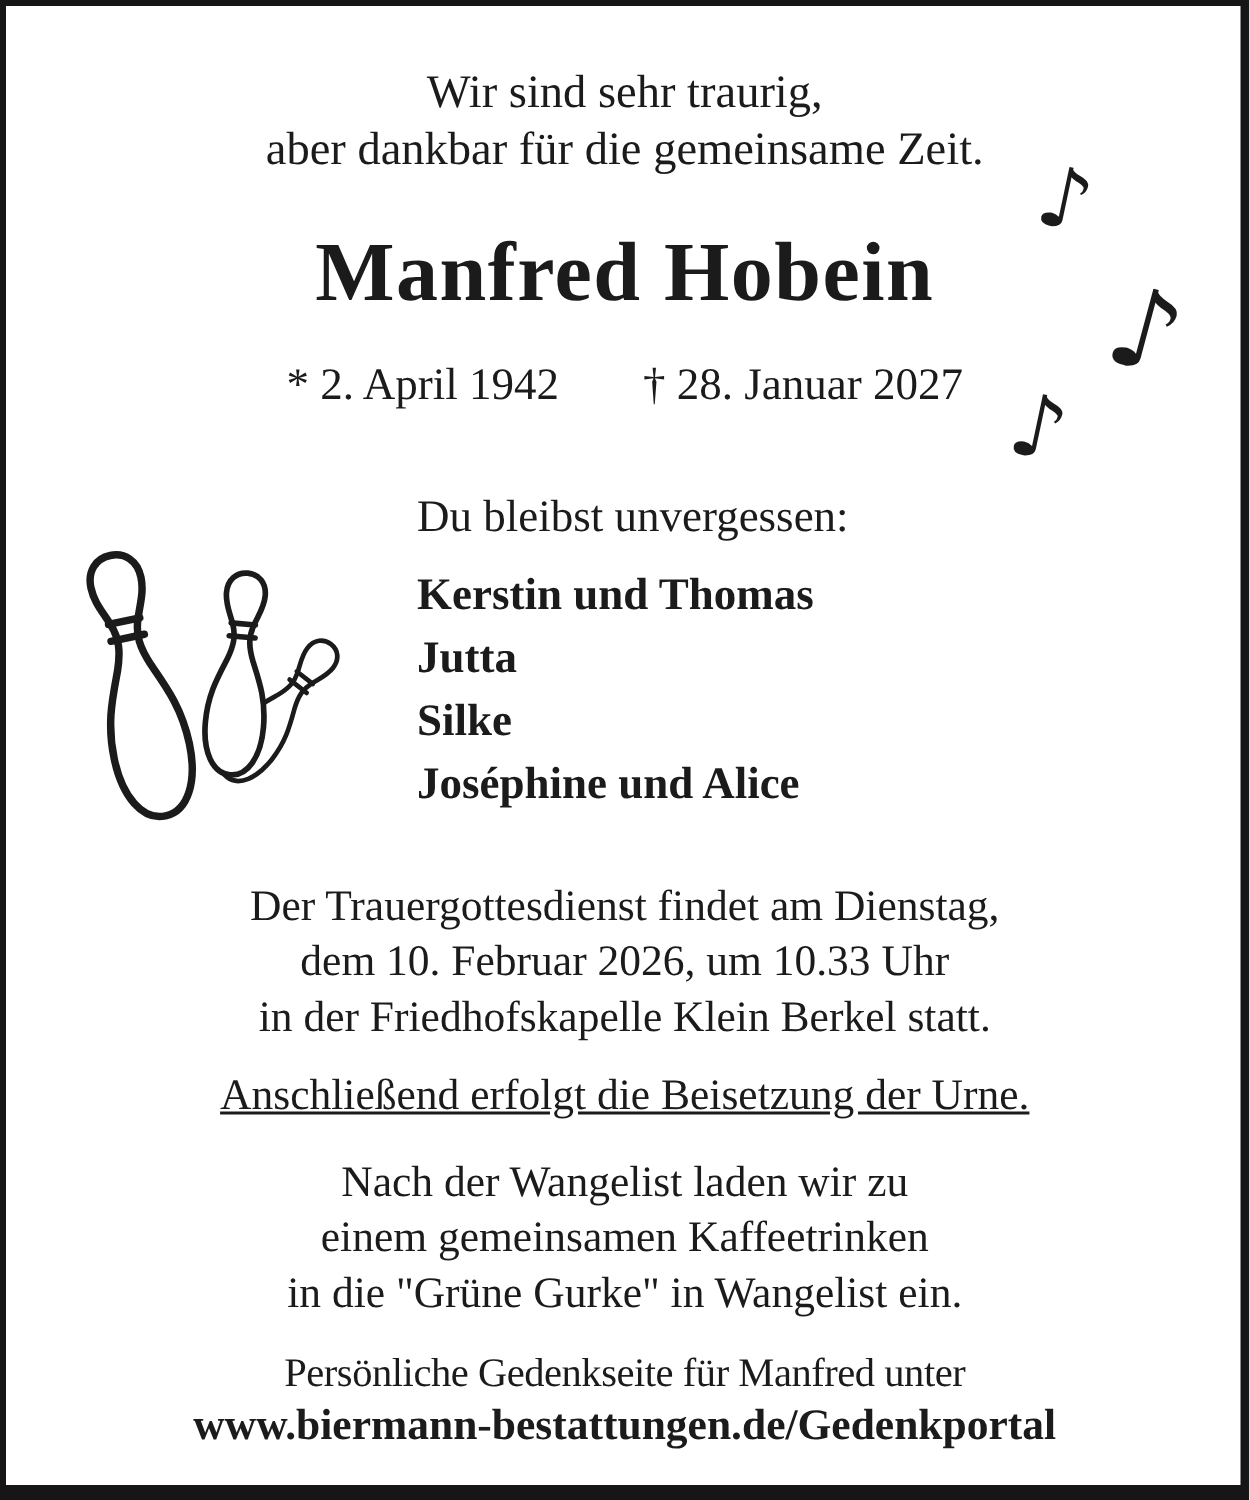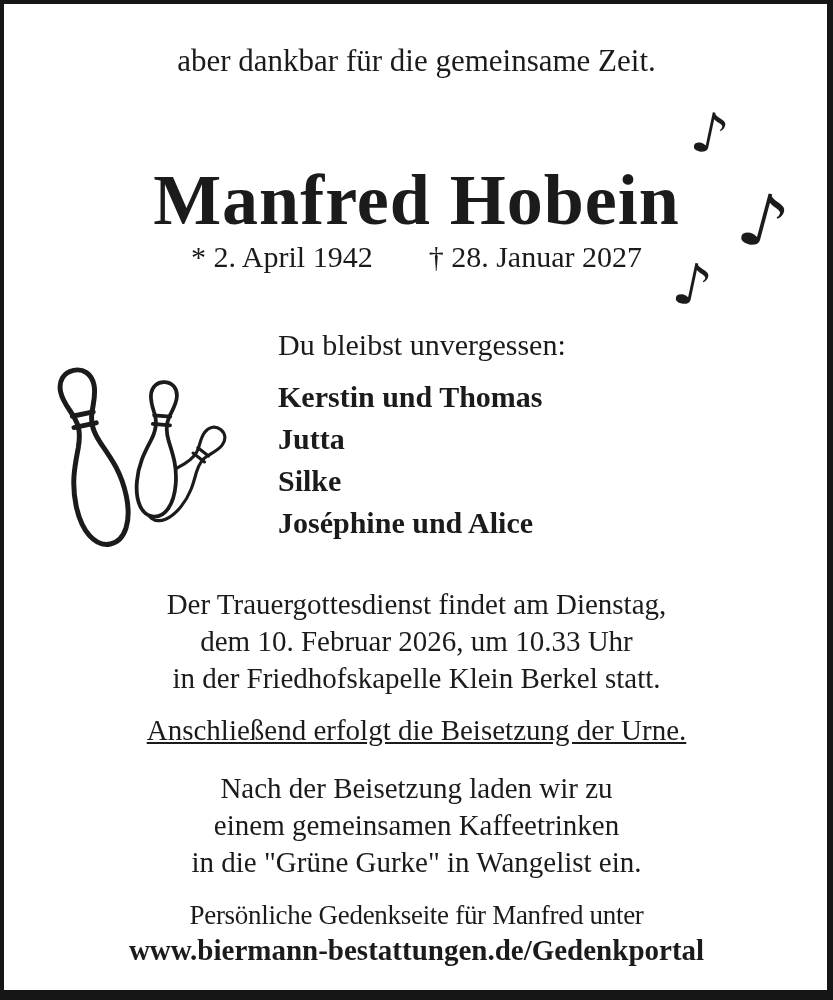--- a/index.html
+++ b/index.html
@@ -31,25 +31,24 @@
     right: 0;
     text-align: center;
   }
   .intro {
     top: 42px;
     font-size: 31px;
     line-height: 38px;
   }
   .deceased-name {
     top: 138px;
-    font-size: 72px;
+    font-size: 56px;
     line-height: 88px;
     font-weight: bold;
     letter-spacing: 1px;
-    margin-top: 18px;
   }
   .dates {
     top: 238px;
     font-size: 30px;
     line-height: 38px;
     display: flex;
     justify-content: center;
     gap: 56px;
   }
   .unforgotten {
@@ -127,20 +126,21 @@
     transform: rotate(12deg);
   }
 </style>
 </head>
 <body>
 
 <div class="page">
   <div class="frame"></div>
 
   <div class="centered intro">
+    <div>Wir sind sehr traurig,</div>
     <div>aber dankbar für die gemeinsame Zeit.</div>
   </div>
 
   <span class="music-note note-1">♪</span>
   <span class="music-note note-2">♪</span>
   <span class="music-note note-3">♪</span>
 
   <div class="centered deceased-name">Manfred Hobein</div>
 
   <div class="centered dates">
@@ -180,20 +180,20 @@
 
   <div class="centered service">
     <div>Der Trauergottesdienst findet am Dienstag,</div>
     <div>dem 10. Februar 2026, um 10.33 Uhr</div>
     <div>in der Friedhofskapelle Klein Berkel statt.</div>
   </div>
 
   <div class="centered urn">Anschließend erfolgt die Beisetzung der Urne.</div>
 
   <div class="centered coffee">
-    <div>Nach der Beisetzung laden wir zu</div>
+    <div>Nach der Wangelist laden wir zu</div>
     <div>einem gemeinsamen Kaffeetrinken</div>
     <div>in die "Grüne Gurke" in Wangelist ein.</div>
   </div>
 
   <div class="centered memorial">Persönliche Gedenkseite für Manfred unter</div>
   <div class="centered memorial-url">www.biermann-bestattungen.de/Gedenkportal</div>
 </div>
 
 </body></html>

